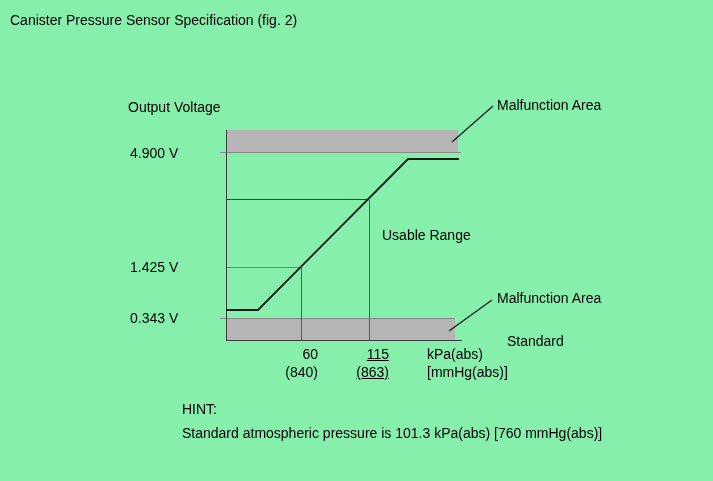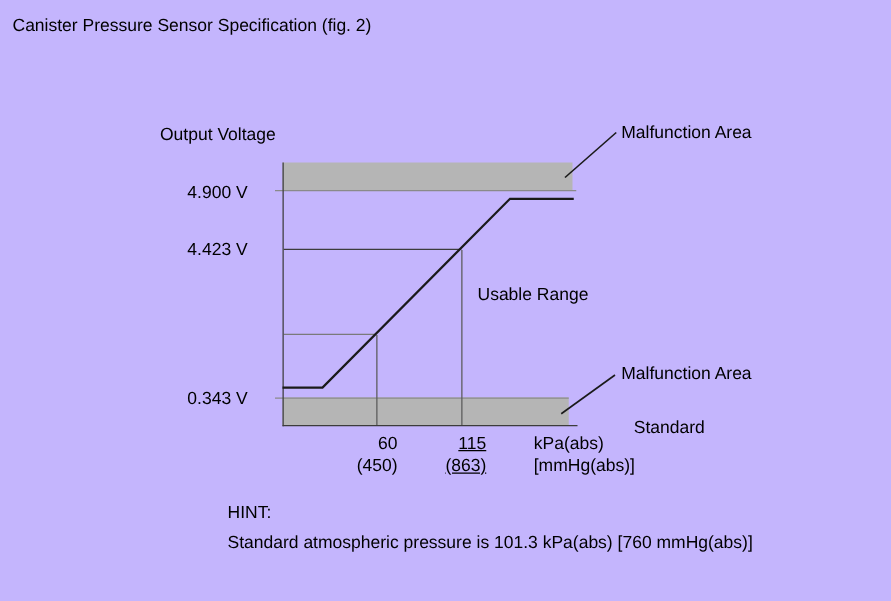--- a/index.html
+++ b/index.html
@@ -1,35 +1,35 @@
 <!DOCTYPE html>
 <html><head>
 <meta charset="utf-8">
 <style>
   html, body { margin: 0; padding: 0; background: #ffffff; }
   .stage {
     position: relative;
     width: 713px;
     height: 481px;
-    background: #c4b5fd;
+    background: #86efac;
     font-family: "Liberation Sans", sans-serif;
     font-size: 14px;
     color: #000000;
     overflow: hidden;
   }
   .lbl {
     position: absolute;
     line-height: 16px;
     white-space: nowrap;
   }
   .ylab {
     position: absolute;
     left: 130px;
     width: 88px;
-    text-align: center;
+    text-align: left;
     line-height: 16px;
     white-space: nowrap;
   }
   .xcol {
     position: absolute;
     top: 345px;
     line-height: 18px;
     text-align: right;
     white-space: nowrap;
   }
@@ -68,31 +68,31 @@
   <div class="vline" style="left: 226px; top: 130px; height: 211px; background-color: rgb(60, 60, 60);"></div>
   <div class="hline" style="left: 226px; top: 340px; width: 236px; background-color: rgb(60, 60, 60);"></div>
 
   <svg class="overlay-svg" viewBox="0 0 713 481">
     <polyline points="226,310 258,310 408,159 459,159" fill="none" stroke-width="1.8" stroke="#1a1a1a" style="stroke: rgb(26, 26, 26);"></polyline>
     <line x1="493" y1="106" x2="452" y2="142" stroke-width="1.3" stroke="#1a1a1a" style="stroke: rgb(26, 26, 26);"></line>
     <line x1="492" y1="300" x2="449" y2="331" stroke-width="1.3" stroke="#1a1a1a" style="stroke: rgb(26, 26, 26);"></line>
   </svg>
 
   <div class="ylab" style="top:145px;">4.900 V</div>
-  <div class="ylab" style="top:191px;">4.423 V</div>
+  <div class="ylab" style="top:259px;">1.425 V</div>
   <div class="ylab" style="top:310px;">0.343 V</div>
 
   <div class="lbl" style="left:497px; top:97px;">Malfunction Area</div>
   <div class="lbl" style="left:382px; top:227px;">Usable Range</div>
   <div class="lbl" style="left:497px; top:290px;">Malfunction Area</div>
   <div class="lbl" style="left:507px; top:333px;">Standard</div>
 
   <div class="xcol" style="left:266px; width:52px;">
     <div>60</div>
-    <div>(450)</div>
+    <div>(840)</div>
   </div>
   <div class="xcol" style="left:337px; width:52px;text-decoration:underline;">
     <div>115</div>
     <div>(863)</div>
   </div>
   <div class="xcol" style="left:427px; width:130px; text-align:left;">
     <div>kPa(abs)</div>
     <div>[mmHg(abs)]</div>
   </div>
 

